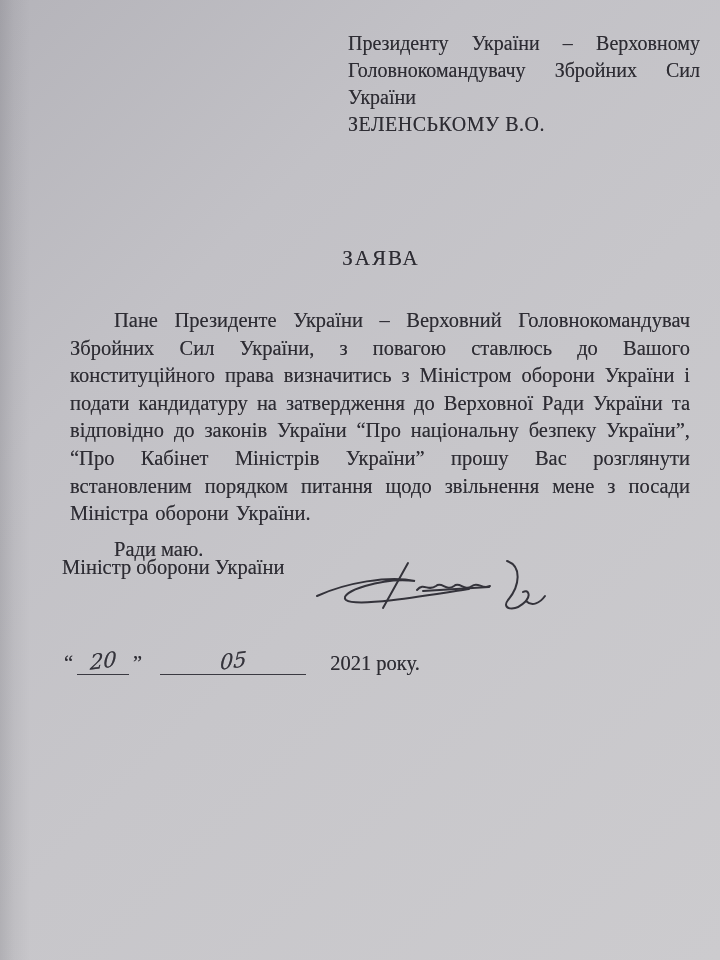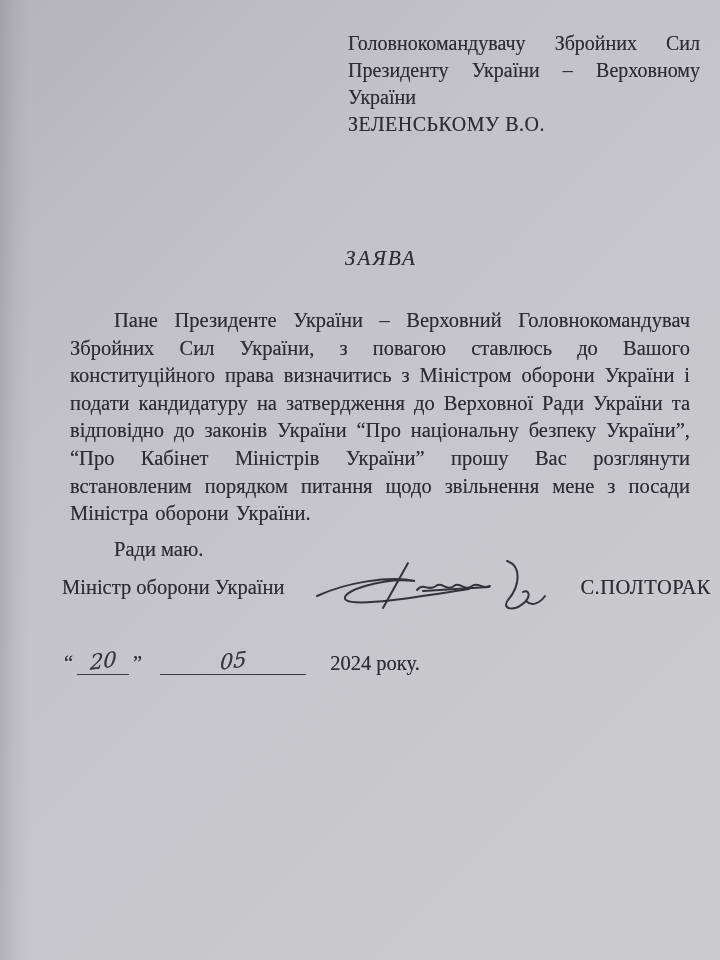--- a/index.html
+++ b/index.html
@@ -17,33 +17,33 @@
 
   .recipient{
     position:absolute; left:348px; top:30px; width:352px;
     font-size:20px; line-height:27px;
   }
   .recipient .just{ text-align:justify; text-align-last:justify; }
   .recipient .caps{ letter-spacing:.5px; }
 
   .title{
     position:absolute; left:62px; top:246px; width:638px;
-    text-align:center; font-size:21px; letter-spacing:2px;font-style:italic;
+    text-align:center; font-size:21px; letter-spacing:2px;
   }
 
   .body-block{
     position:absolute; left:62px; top:299px; width:636px;
     font-size:20.5px; line-height:27.6px;
   }
   .body-block p{ margin:8px; text-align:justify; text-indent:44px; word-spacing:2px; }
   .body-block .honor{ text-align:left; word-spacing:normal; margin-top:0; }
 
   .sig-row{
     position:absolute; left:62px; top:556px; width:636px; height:62px;
-    display:flex; align-items:center;gap:17px;
+    display:flex; align-items:flex-start;gap:17px;
   }
   .sig-label{ font-size:20.5px; white-space:nowrap; }
   .sig-scribble{ flex:0 0 auto; margin:0 4px 0 10px; }
   .sig-name{ font-size:20.5px; letter-spacing:.5px; white-space:nowrap; }
 
   .date-row{
     position:absolute; left:62px; top:648px; width:636px;
     font-size:20.5px; display:flex; align-items:flex-end;
   }
   .q{ font-size:20.5px; padding:0 2px; }
@@ -61,22 +61,22 @@
     border-bottom:1.6px solid #3a3941; margin:0 14px 0 16px; line-height:26px;
   }
   .year{ margin-left:10px; white-space:nowrap; }
 </style>
 </head>
 <body>
 
 <div class="page">
 
   <div class="recipient ink">
+    <div class="just">Президенту України – Верховному</div>
     <div class="just">Головнокомандувачу Збройних Сил</div>
-    <div class="just">Президенту України – Верховному</div>
     <div>України</div>
     <div class="caps">ЗЕЛЕНСЬКОМУ В.О.</div>
   </div>
 
   <div class="title ink">ЗАЯВА</div>
 
   <div class="body-block ink">
     <p>Пане Президенте України – Верховний Головнокомандувач Збройних Сил України, з повагою ставлюсь до Вашого конституційного права визначитись з Міністром оборони України і подати кандидатуру на затвердження до Верховної Ради України та відповідно до законів України “Про національну безпеку України”, “Про Кабінет Міністрів України” прошу Вас розглянути встановленим порядком питання щодо звільнення мене з посади Міністра оборони України.</p>
     <p class="honor">Ради маю.</p>
   </div>
@@ -88,24 +88,23 @@
         <g stroke="#34333b" stroke-width="2" stroke-linecap="round" fill="none">
           <path d="M6,40 C34,27 78,19 104,25 C72,21 26,36 35,44 C46,52 126,38 158,33"></path>
           <path d="M97,7 L72,52"></path>
           <path d="M106,34 C113,26 117,36 125,30 C131,25 135,36 143,30 C149,25 153,36 161,30 C167,25 171,34 179,30"></path>
           <path d="M112,35 L178,31"></path>
           <path d="M196,5 C211,10 209,30 197,44 C190,53 203,57 215,45 C220,39 217,33 212,36"></path>
           <path d="M215,45 C221,51 229,47 234,40"></path>
         </g>
       </svg>
     </span>
-    <span class="sig-name ink">С.ПОЛТОРАК</span>
   </div>
 
   <div class="date-row ink">
     <span class="q">“</span>
     <span class="u-day"><span class="hw">20</span></span>
     <span class="q">”</span>
     <span class="u-month"><span class="hw">05</span></span>
-    <span class="year">2024 року.</span>
+    <span class="year">2021 року.</span>
   </div>
 
 </div>
 
 </body></html>

